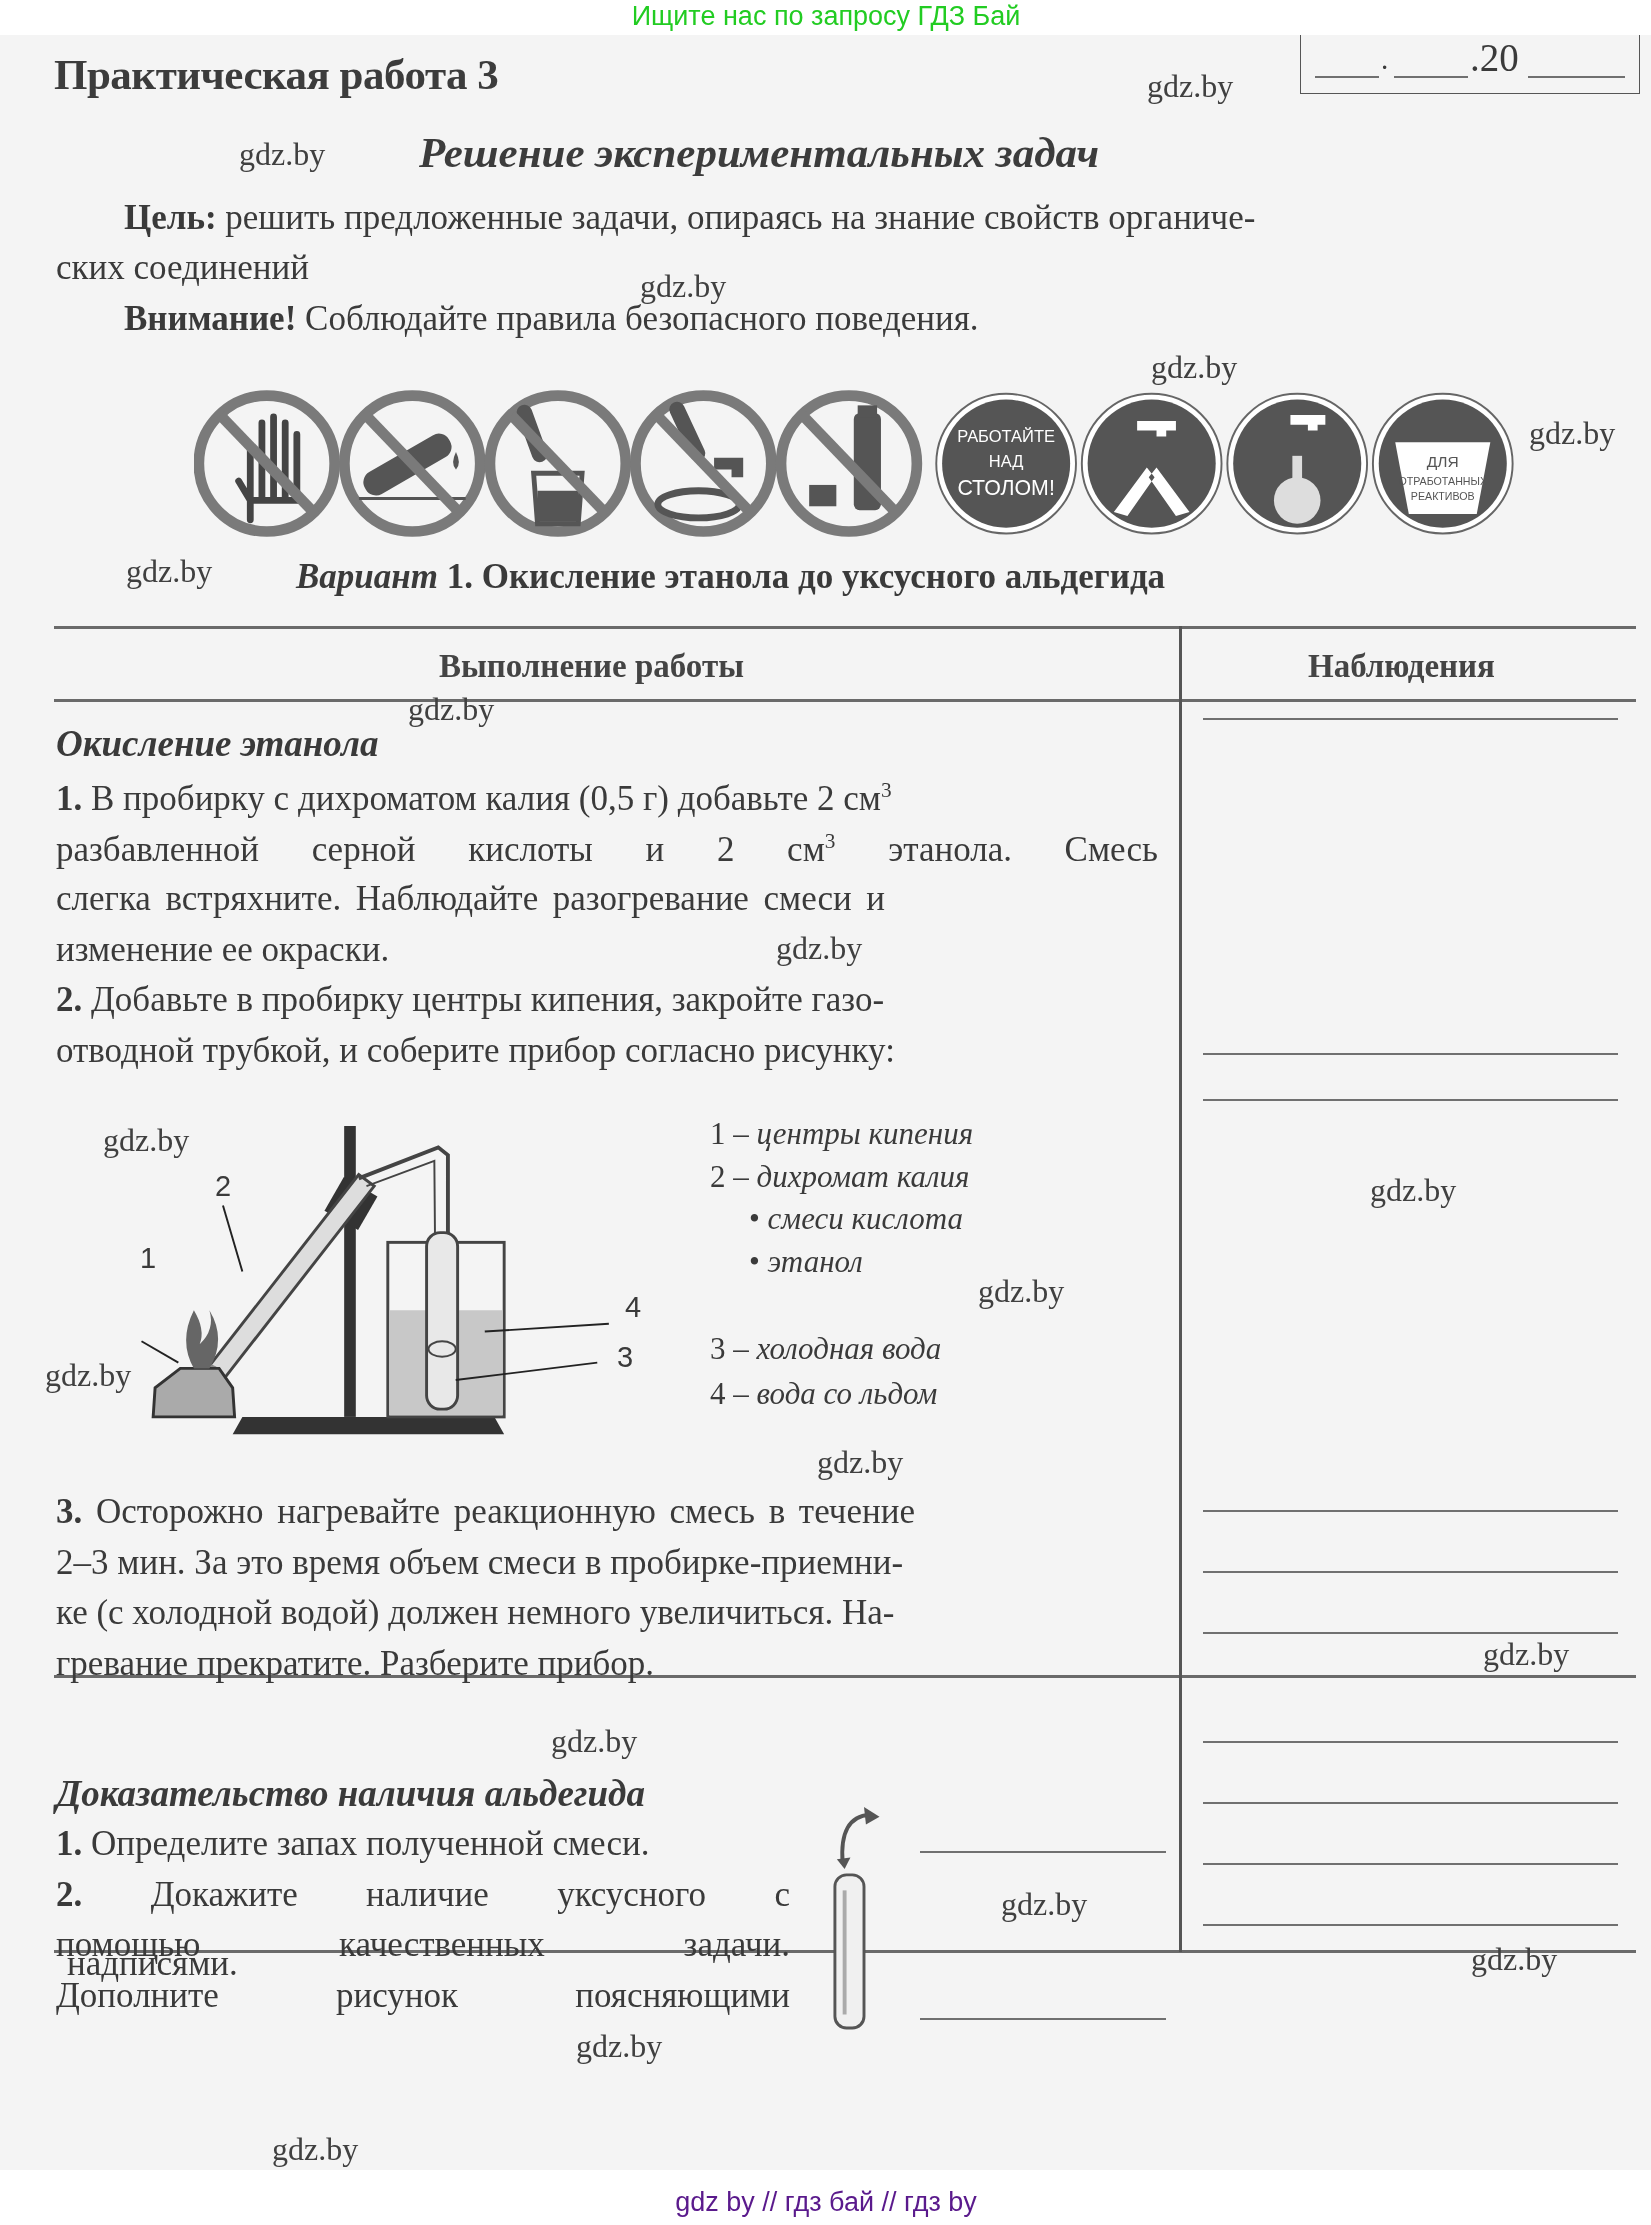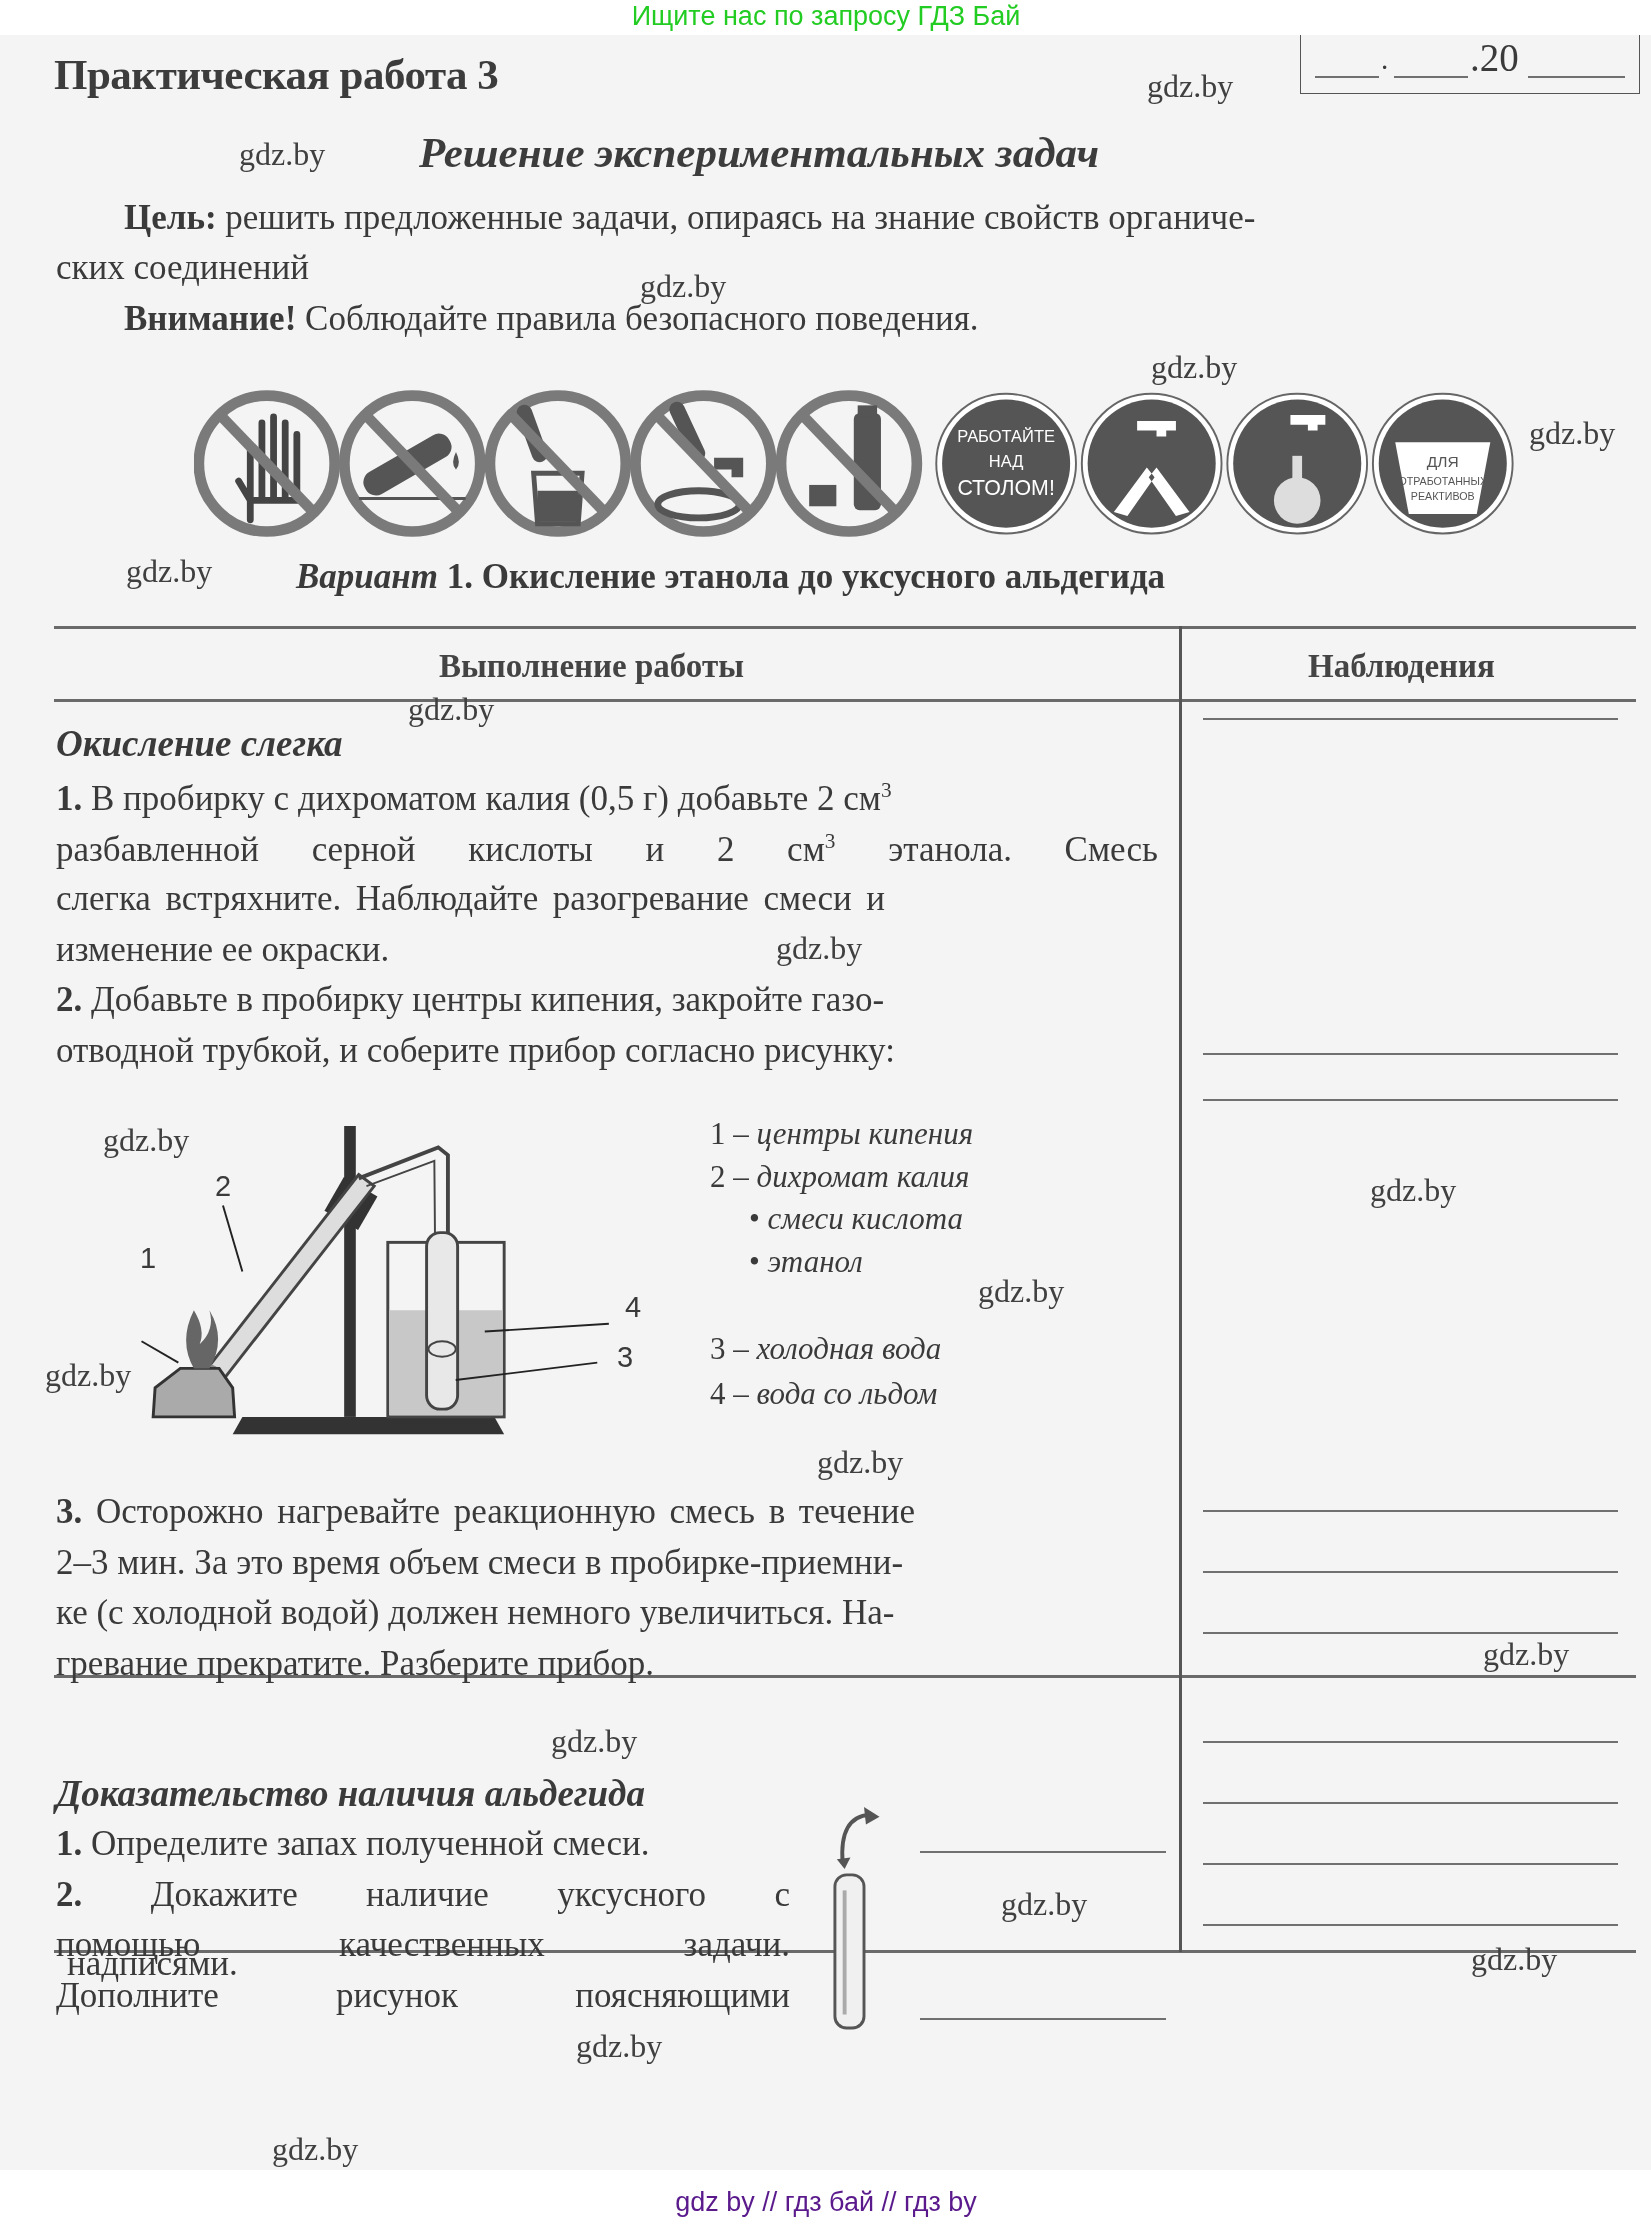--- a/index.html
+++ b/index.html
@@ -146,21 +146,21 @@
 <div class="thin" style="left:1203px;top:1053px;width:415px;"></div>
 <div class="thin" style="left:1203px;top:1099px;width:415px;"></div>
 <div class="thin" style="left:1203px;top:1510px;width:415px;"></div>
 <div class="thin" style="left:1203px;top:1571px;width:415px;"></div>
 <div class="thin" style="left:1203px;top:1632px;width:415px;"></div>
 <div class="thin" style="left:1203px;top:1741px;width:415px;"></div>
 <div class="thin" style="left:1203px;top:1802px;width:415px;"></div>
 <div class="thin" style="left:1203px;top:1863px;width:415px;"></div>
 <div class="thin" style="left:1203px;top:1924px;width:415px;"></div>
 
-<div class="abs body bold ital" style="left:56px;top:722px;font-size:37px;">Окисление слегка</div>
+<div class="abs body bold ital" style="left:56px;top:722px;font-size:37px;">Окисление этанола</div>
 
 <div class="abs body" style="left:56px;top:778px;">
   <span class="bold">1.</span>
   <span>В пробирку с дихроматом калия (0,5 г) добавьте 2 см</span><sup>3</sup>
 </div>
 <div class="justify body" style="left:56px;top:829px;width:1102px;">
   <span>разбавленной  серной  кислоты  и  2  см</span><sup>3</sup>
   <span>этанола.  Смесь</span>
 </div>
 <div class="abs body" style="left:56px;top:879px;word-spacing:5.8px;">слегка  встряхните.  Наблюдайте   разогревание  смеси  и</div>

